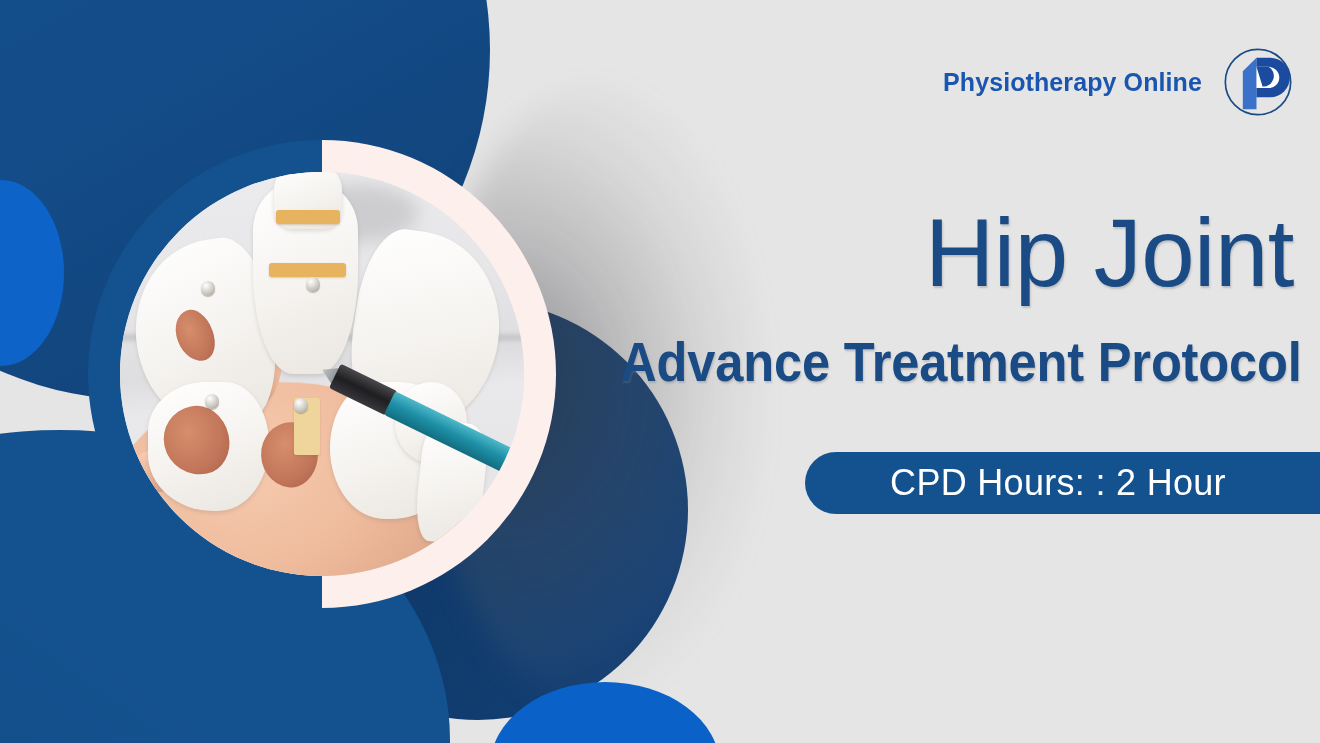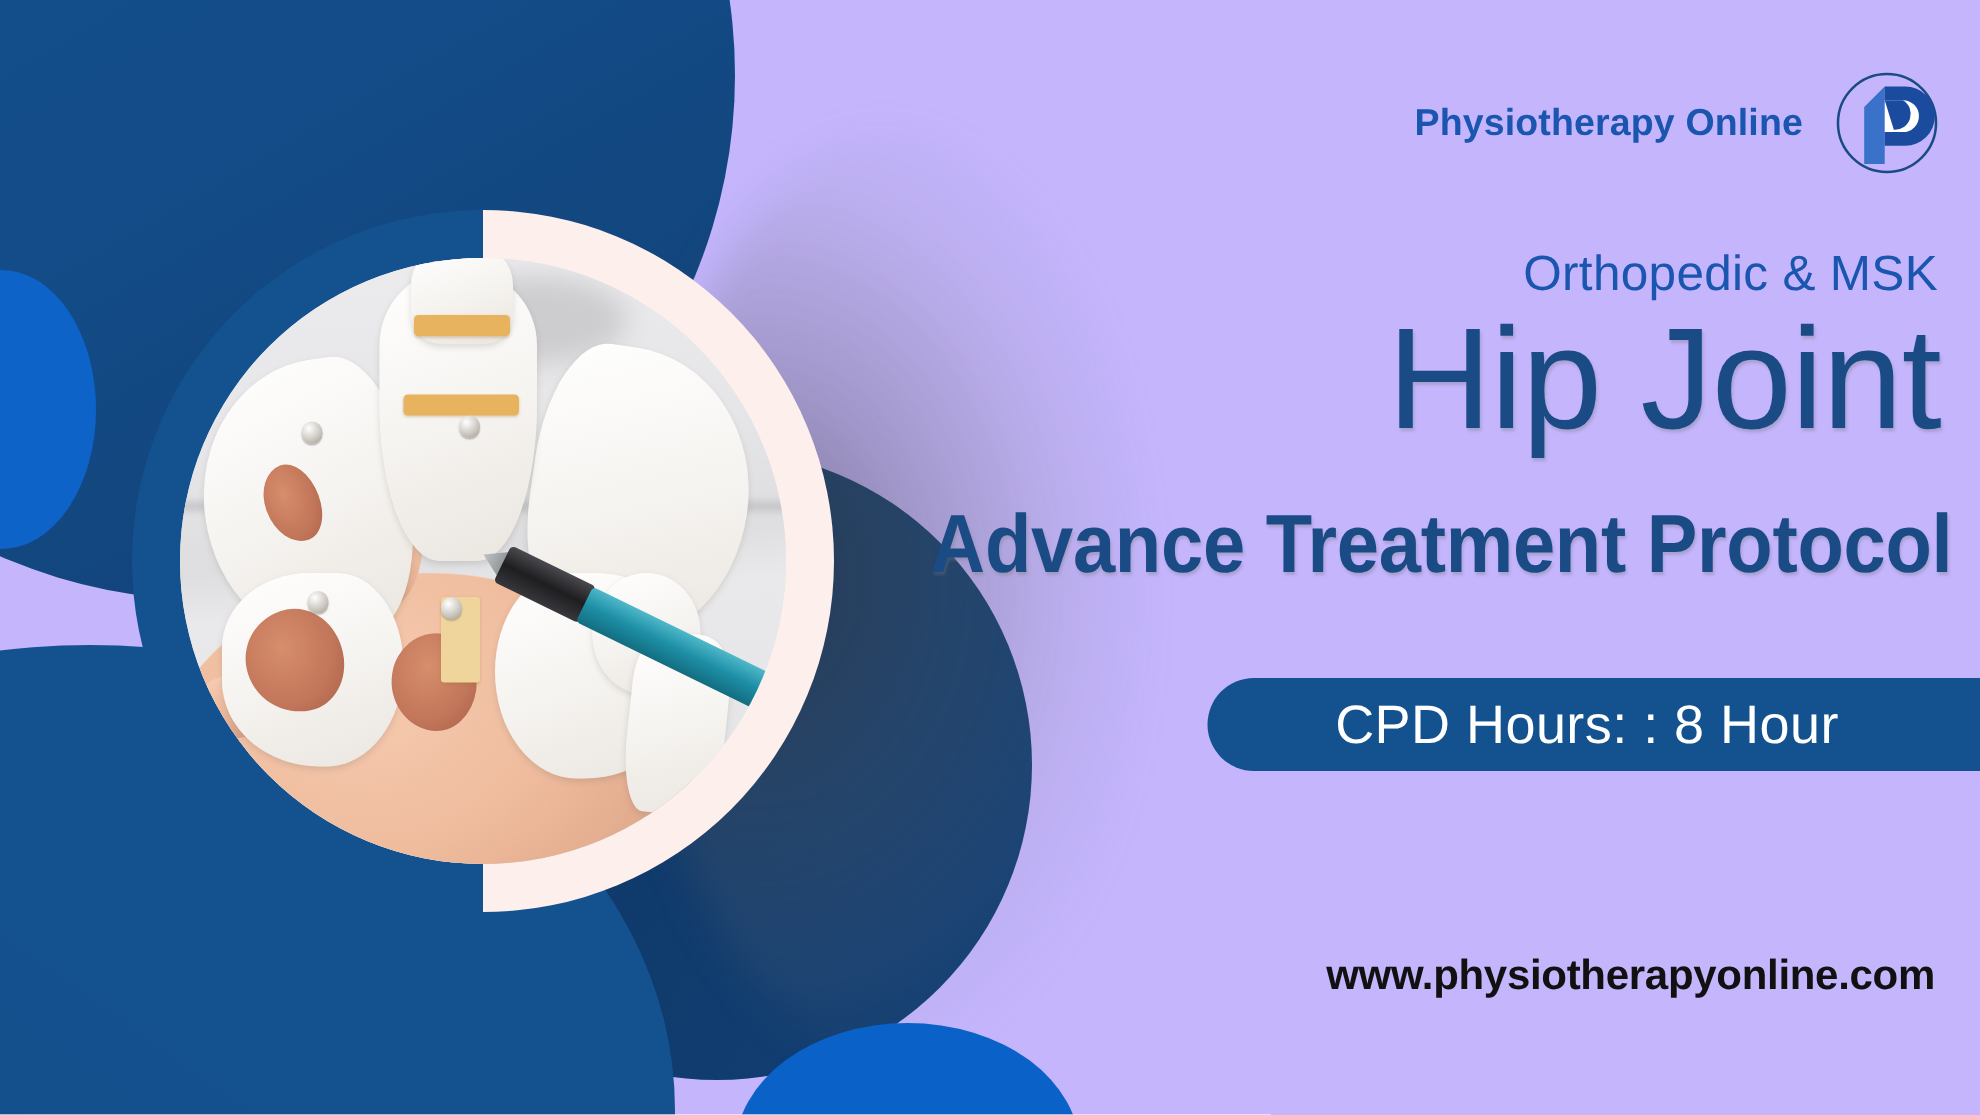--- a/index.html
+++ b/index.html
@@ -6,21 +6,21 @@
   * { margin:0; padding:0; box-sizing:border-box; }
   html,body { background:#ffffff; }
   body {
     font-family:"Liberation Sans", sans-serif;
     width:1320px; height:743px;
     overflow:hidden;
   }
   .banner {
     position:relative;
     width:1320px; height:743px;
-    background:#c4b5fd;
+    background:#e5e5e5;
     overflow:hidden;
   }
 
   
   .shape { position:absolute; border-radius:50%; }
 
   
   .blob-top-left {
     left:-210px; top:-300px;
     width:700px; height:700px;
@@ -331,23 +331,21 @@
       <svg viewBox="0 0 100 100" width="76" height="76" aria-hidden="true">
         <circle cx="50" cy="50" r="43" fill="none" stroke="#1A4B85" stroke-width="2.2"></circle>
         <path d="M30 86 L30 36 L48 18 L48 86 Z" fill="#3A72C9"></path>
         <path d="M48 18 L66 18 A26 26 0 0 1 66 70 L48 70 Z" fill="#1A4B9E"></path>
         <path d="M48 30 L64 30 A14 14 0 0 1 64 58 L48 58 Z" fill="#FFFFFF"></path>
         <path d="M48 30 L64 30 A14 14 0 0 1 56 56 Z" fill="#1A4B9E"></path>
       </svg>
     </span>
   </div>
 
-  <div class="eyebrow">Orthopedic &amp; MSK</div>
   <div class="title-main">Hip Joint</div>
   <div class="title-sub">Advance Treatment Protocol</div>
 
   <div class="cpd-badge">
-    <span class="cpd-text">CPD Hours: : 8 Hour</span>
+    <span class="cpd-text">CPD Hours: : 2 Hour</span>
   </div>
 
-  <div class="site-url">www.physiotherapyonline.com</div>
 
 </div>
 
 </body></html>

